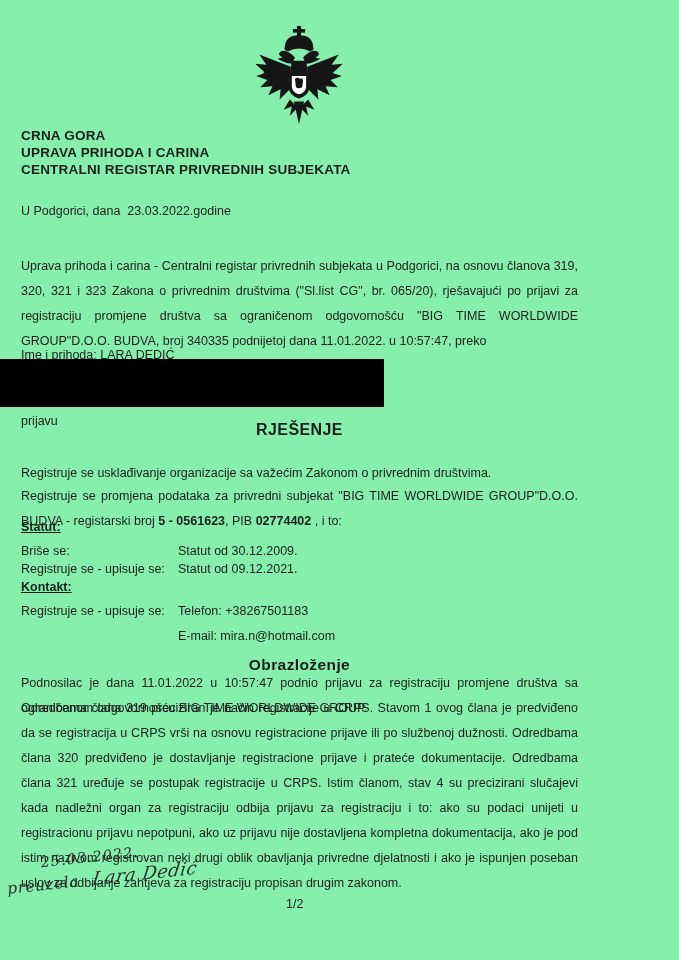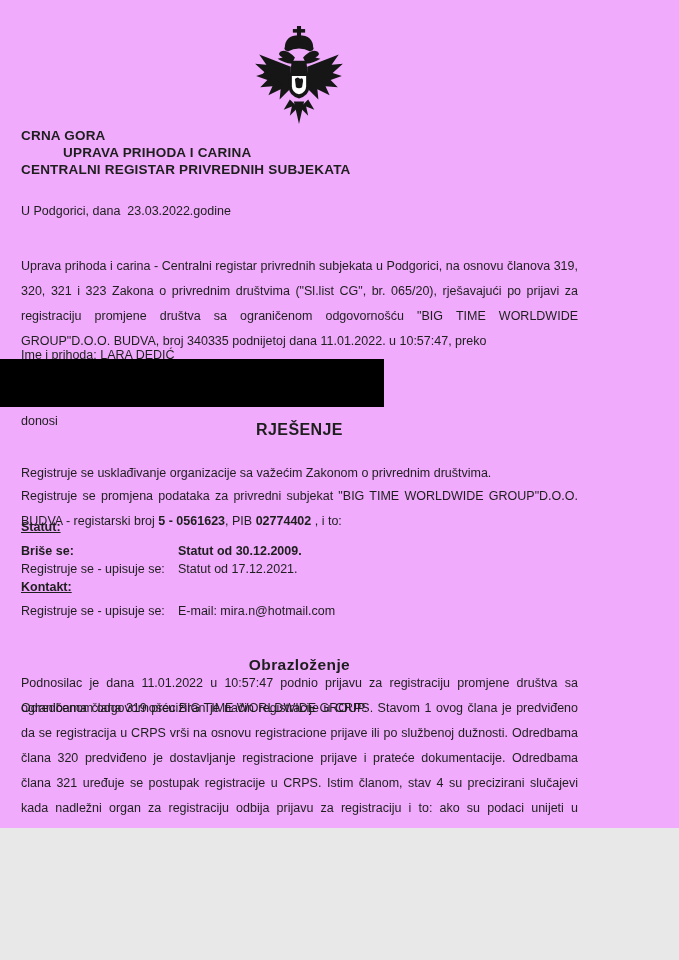--- a/index.html
+++ b/index.html
@@ -1,19 +1,19 @@
 <!DOCTYPE html>
 <html><head>
 <meta charset="utf-8">
 <style>
   html,body{margin:0;padding:0;background:#e8e8e8;}
   .page{
     position:relative;
-    width:679px;height:828px;
-    background:#f0abfc;
+    width:679px;height:960px;
+    background:#86efac;
     font-family:"Liberation Sans",sans-serif;
     color:#1e1e1e;
     overflow:hidden;
     margin:0 auto;
   }
   .abs{position:absolute;}
   .content{left:21px;width:557px;}
   .txt{font-size:12.5px;line-height:25px;}
   .b{font-weight:700;}
   .just{text-align:justify;}
@@ -68,54 +68,55 @@
         <path d="M38 49 h14 v10 q0 6 -7 8 q-7 -2 -7 -8 Z" fill="#ffffff"></path>
         <path d="M41 52 q3 -3 5 0 q3 -2 3 2 l-1 6 q-3 2 -6 0 Z"></path>
         <path d="M36 72 L30 82 L38 79 L36 88 L44 80 Z"></path>
         <path d="M54 72 L60 82 L52 79 L54 88 L46 80 Z"></path>
         <path d="M40 74 L45 96 L50 74 Z"></path>
       </g>
     </svg>
   </div>
 
   <div class="abs content hdr" style="top:128px;">CRNA GORA</div>
-  <div class="abs content hdr" style="top:145px;margin-left:42px;">UPRAVA PRIHODA I CARINA</div>
+  <div class="abs content hdr" style="top:145px;">UPRAVA PRIHODA I CARINA</div>
   <div class="abs content hdr" style="top:162px;">CENTRALNI REGISTAR PRIVREDNIH SUBJEKATA</div>
   <div class="abs content meta sp" style="top:204px;">U Podgorici, dana&nbsp; 23.03.2022.godine</div>
 
   <div class="abs content txt just" style="top:254px;">Uprava prihoda i carina - Centralni registar privrednih subjekata u Podgorici, na osnovu članova 319, 320, 321 i 323 Zakona o privrednim društvima ("Sl.list CG", br. 065/20), rješavajući po prijavi za registraciju promjene društva sa ograničenom odgovornošću "BIG TIME WORLDWIDE GROUP"D.O.O. BUDVA, broj 340335 podnijetoj dana 11.01.2022. u 10:57:47, preko</div>
 
   <div class="abs content txt" style="top:343px;">Ime i prihoda: LARA DEDIĆ</div>
 
   <div class="abs redaction" style="left:0;top:359px;width:384px;height:48px;"></div>
 
-  <div class="abs content txt" style="top:409px;">donosi</div>
+  <div class="abs content txt" style="top:409px;">prijavu</div>
 
   <div class="abs content center sec-title" style="top:421px;">RJEŠENJE</div>
 
   <div class="abs content txt" style="top:461px;">Registruje se usklađivanje organizacije sa važećim Zakonom o privrednim društvima.</div>
 
   <div class="abs content txt just" style="top:484px;"><span>Registruje se promjena podataka za privredni subjekat "BIG TIME WORLDWIDE GROUP"D.O.O. BUDVA - registarski broj </span><span class="b">5 - 0561623</span><span>, PIB </span><span class="b">02774402</span><span class="sp"> , i to:</span></div>
 
   <div class="abs content uheads" style="top:520px;">Statut:</div>
 
-  <div class="abs content txt row" style="top:539px;font-weight:bold;">
+  <div class="abs content txt row" style="top:539px;">
     <span class="row-label">Briše se:</span>
     <span>Statut od 30.12.2009.</span>
   </div>
   <div class="abs content txt row" style="top:557px;">
     <span class="row-label">Registruje se - upisuje se:</span>
-    <span>Statut od 17.12.2021.</span>
+    <span>Statut od 09.12.2021.</span>
   </div>
 
   <div class="abs content uheads" style="top:580px;">Kontakt:</div>
 
   <div class="abs content txt row" style="top:599px;">
     <span class="row-label">Registruje se - upisuje se:</span>
     <span>
+      <span style="display:block;">Telefon: +38267501183</span>
       <span style="display:block;">E-mail: mira.n@hotmail.com</span>
     </span>
   </div>
 
   <div class="abs content center sec-title" style="top:636px;font-size:15.5px;margin-top:20px;">Obrazloženje</div>
 
   <div class="abs content txt just" style="top:659px;margin-top:12px;">Podnosilac je dana 11.01.2022 u 10:57:47 podnio prijavu za registraciju promjene društva sa ograničenom odgovornošću BIG TIME WORLDWIDE GROUP.</div>
 
   <div class="abs content txt just" style="top:696px;">Odredbama člana 319 preciziran je način registracije u CRPS. Stavom 1 ovog člana je predviđeno da se registracija u CRPS vrši na osnovu registracione prijave ili po službenoj dužnosti. Odredbama člana 320 predviđeno je dostavljanje registracione prijave i prateće dokumentacije. Odredbama člana 321 uređuje se postupak registracije u CRPS. Istim članom, stav 4 su precizirani slučajevi kada nadležni organ za registraciju odbija prijavu za registraciju i to: ako su podaci unijeti u registracionu prijavu nepotpuni, ako uz prijavu nije dostavljena kompletna dokumentacija, ako je pod istim nazivom registrovan neki drugi oblik obavljanja privredne djelatnosti i ako je ispunjen poseban uslov za odbijanje zahtjeva za registraciju propisan drugim zakonom.</div>
 

